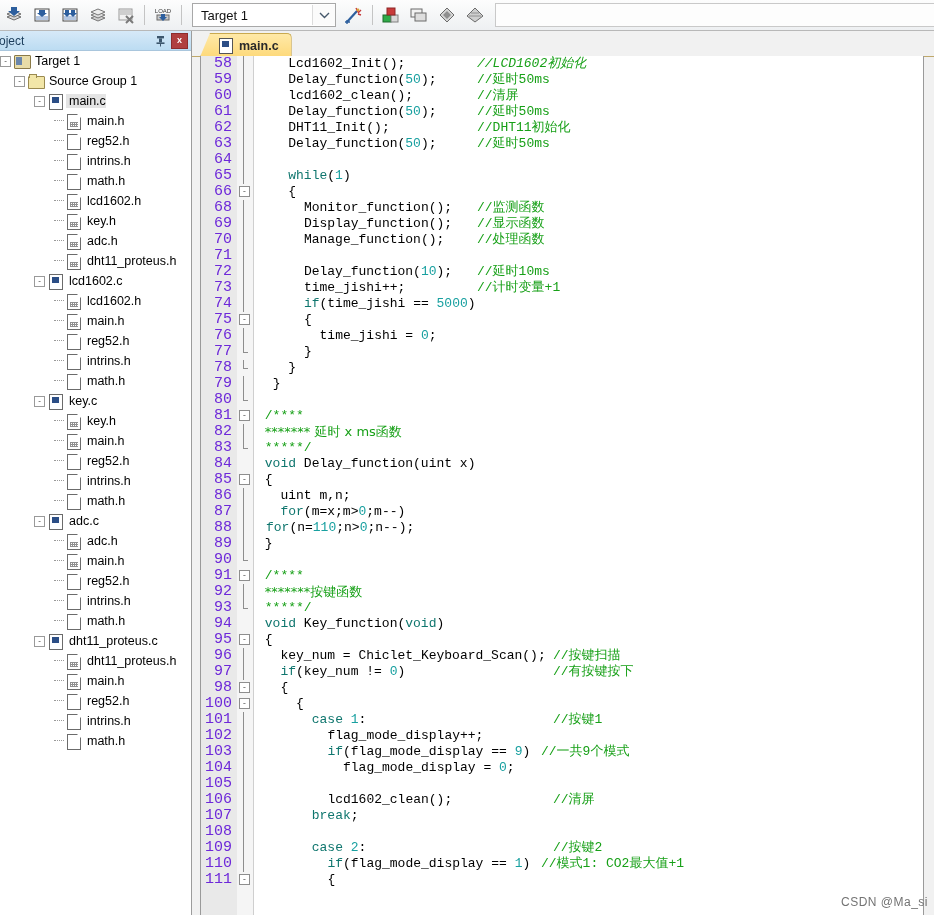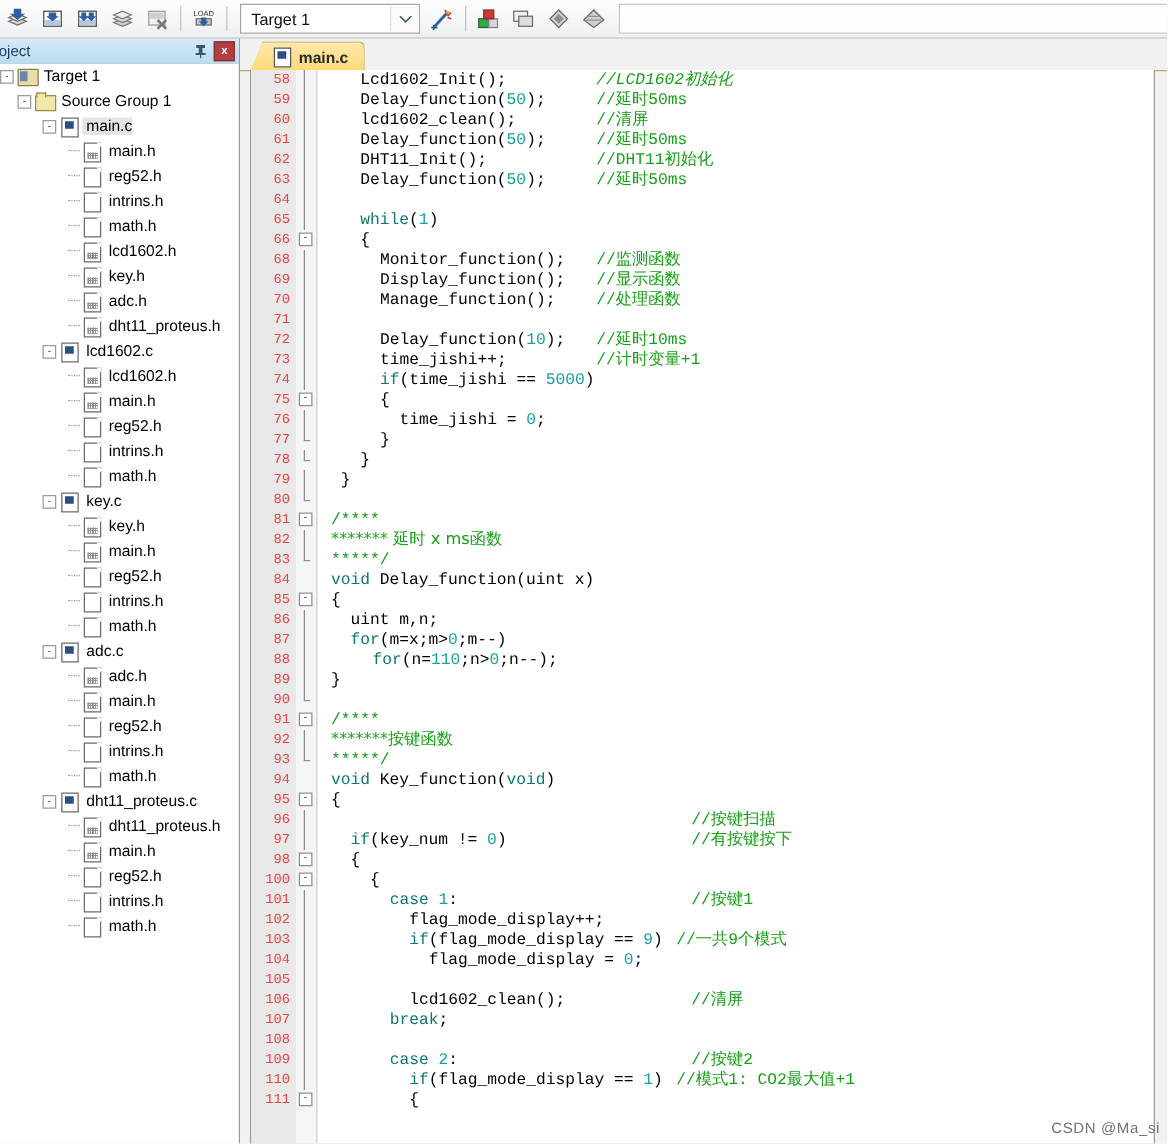--- a/index.html
+++ b/index.html
@@ -154,21 +154,21 @@
   .foldcol{
     position:absolute;left:36px;top:0;width:16px;height:100%;
     background:#f5f5f5;border-right:1px solid #cfcfcf;
   }
   .lines{position:absolute;left:0;top:0;width:100%;}
   .ln{
     height:16px;position:relative;white-space:pre;
   }
   .ln .num{
     position:absolute;left:0;top:0;width:31px;text-align:right;
-    color:#ef4444;font-size:11px;font-family:Liberation Mono, monospace;
+    color:#6d28d9;font-size:15px;font-family:Liberation Mono, monospace;
   }
   .ln .fold{
     position:absolute;left:38px;top:2px;width:9px;height:9px;
     border:1px solid #8e8e8e;background:#fff;
     font-size:8px;line-height:7px;text-align:center;color:#333;
   }
   .ln .bar{
     position:absolute;left:42px;top:0;width:1px;height:16px;background:#8e8e8e;
   }
   .ln .bar.half-top{top:0;height:8px;}
@@ -585,29 +585,29 @@
             <div class="ln"><span class="num">78</span><span class="bar half-top"></span><span class="tick"></span><span class="src" style="left: 87.28px;"><span class="plain">}</span></span></div>
             <div class="ln"><span class="num">79</span><span class="bar"></span><span class="src" style="left: 71.64px;"><span class="plain">}</span></span></div>
             <div class="ln"><span class="num">80</span><span class="bar half-top"></span><span class="tick"></span></div>
             <div class="ln"><span class="num">81</span><span class="fold">-</span><span class="src" style="left: 63.82px;"><span class="cmt">/****</span></span></div>
             <div class="ln"><span class="num">82</span><span class="bar"></span><span class="src" style="left: 63.82px;"><span class="cmt cjk">******* 延时 x ms函数</span></span></div>
             <div class="ln"><span class="num">83</span><span class="bar half-top"></span><span class="tick"></span><span class="src" style="left: 63.82px;"><span class="cmt">*****/</span></span></div>
             <div class="ln"><span class="num">84</span><span class="src" style="left: 63.82px;"><span class="kw">void</span><span class="plain"> Delay_function(uint x)</span></span></div>
             <div class="ln"><span class="num">85</span><span class="fold">-</span><span class="src" style="left: 63.82px;"><span class="plain">{</span></span></div>
             <div class="ln"><span class="num">86</span><span class="bar"></span><span class="src" style="left: 79.46px;"><span class="plain">uint m,n;</span></span></div>
             <div class="ln"><span class="num">87</span><span class="bar"></span><span class="src" style="left: 79.46px;"><span class="kw">for</span><span class="plain">(m=x;m&gt;</span><span class="num-lit">0</span><span class="plain">;m--)</span></span></div>
-            <div class="ln"><span class="num">88</span><span class="bar"></span><span class="src" style="left: 97px;"><span class="kw">for</span><span class="plain">(n=</span><span class="num-lit">110</span><span class="plain">;n&gt;</span><span class="num-lit">0</span><span class="plain">;n--);</span></span></div>
+            <div class="ln"><span class="num">88</span><span class="bar"></span><span class="src" style="left: 65px;"><span class="kw">for</span><span class="plain">(n=</span><span class="num-lit">110</span><span class="plain">;n&gt;</span><span class="num-lit">0</span><span class="plain">;n--);</span></span></div>
             <div class="ln"><span class="num">89</span><span class="bar"></span><span class="src" style="left: 63.82px;"><span class="plain">}</span></span></div>
             <div class="ln"><span class="num">90</span><span class="bar half-top"></span><span class="tick"></span></div>
             <div class="ln"><span class="num">91</span><span class="fold">-</span><span class="src" style="left: 63.82px;"><span class="cmt">/****</span></span></div>
             <div class="ln"><span class="num">92</span><span class="bar"></span><span class="src" style="left: 63.82px;"><span class="cmt cjk">*******按键函数</span></span></div>
             <div class="ln"><span class="num">93</span><span class="bar half-top"></span><span class="tick"></span><span class="src" style="left: 63.82px;"><span class="cmt">*****/</span></span></div>
             <div class="ln"><span class="num">94</span><span class="src" style="left: 63.82px;"><span class="kw">void</span><span class="plain"> Key_function(</span><span class="kw">void</span><span class="plain">)</span></span></div>
             <div class="ln"><span class="num">95</span><span class="fold">-</span><span class="src" style="left: 63.82px;"><span class="plain">{</span></span></div>
-            <div class="ln"><span class="num">96</span><span class="bar"></span><span class="cmt" style="left: 352px;">//按键扫描</span></div>
+            <div class="ln"><span class="num">96</span><span class="bar"></span><span class="src" style="left: 79.46px;"><span class="plain">key_num = Chiclet_Keyboard_Scan();</span></span><span class="cmt" style="left: 352px;">//按键扫描</span></div>
             <div class="ln"><span class="num">97</span><span class="bar"></span><span class="src" style="left: 79.46px;"><span class="kw">if</span><span class="plain">(key_num != </span><span class="num-lit">0</span><span class="plain">)</span></span><span class="cmt" style="left: 352px;">//有按键按下</span></div>
             <div class="ln"><span class="num">98</span><span class="fold">-</span><span class="src" style="left: 79.46px;"><span class="plain">{</span></span></div>
             <div class="ln"><span class="num">100</span><span class="fold">-</span><span class="src" style="left: 95.1px;"><span class="plain">{</span></span></div>
             <div class="ln"><span class="num">101</span><span class="bar"></span><span class="src" style="left: 110.74px;"><span class="kw">case</span><span class="plain"> </span><span class="num-lit">1</span><span class="plain">:</span></span><span class="cmt" style="left: 352px;">//按键1</span></div>
             <div class="ln"><span class="num">102</span><span class="bar"></span><span class="src" style="left: 126.38px;"><span class="plain">flag_mode_display++;</span></span></div>
             <div class="ln"><span class="num">103</span><span class="bar"></span><span class="src" style="left: 126.38px;"><span class="kw">if</span><span class="plain">(flag_mode_display == </span><span class="num-lit">9</span><span class="plain">)</span></span><span class="cmt" style="left: 340px;">//一共9个模式</span></div>
             <div class="ln"><span class="num">104</span><span class="bar"></span><span class="src" style="left: 142.02px;"><span class="plain">flag_mode_display = </span><span class="num-lit">0</span><span class="plain">;</span></span></div>
             <div class="ln"><span class="num">105</span><span class="bar"></span></div>
             <div class="ln"><span class="num">106</span><span class="bar"></span><span class="src" style="left: 126.38px;"><span class="plain">lcd1602_clean();</span></span><span class="cmt" style="left: 352px;">//清屏</span></div>
             <div class="ln"><span class="num">107</span><span class="bar"></span><span class="src" style="left: 110.74px;"><span class="kw">break</span><span class="plain">;</span></span></div>

